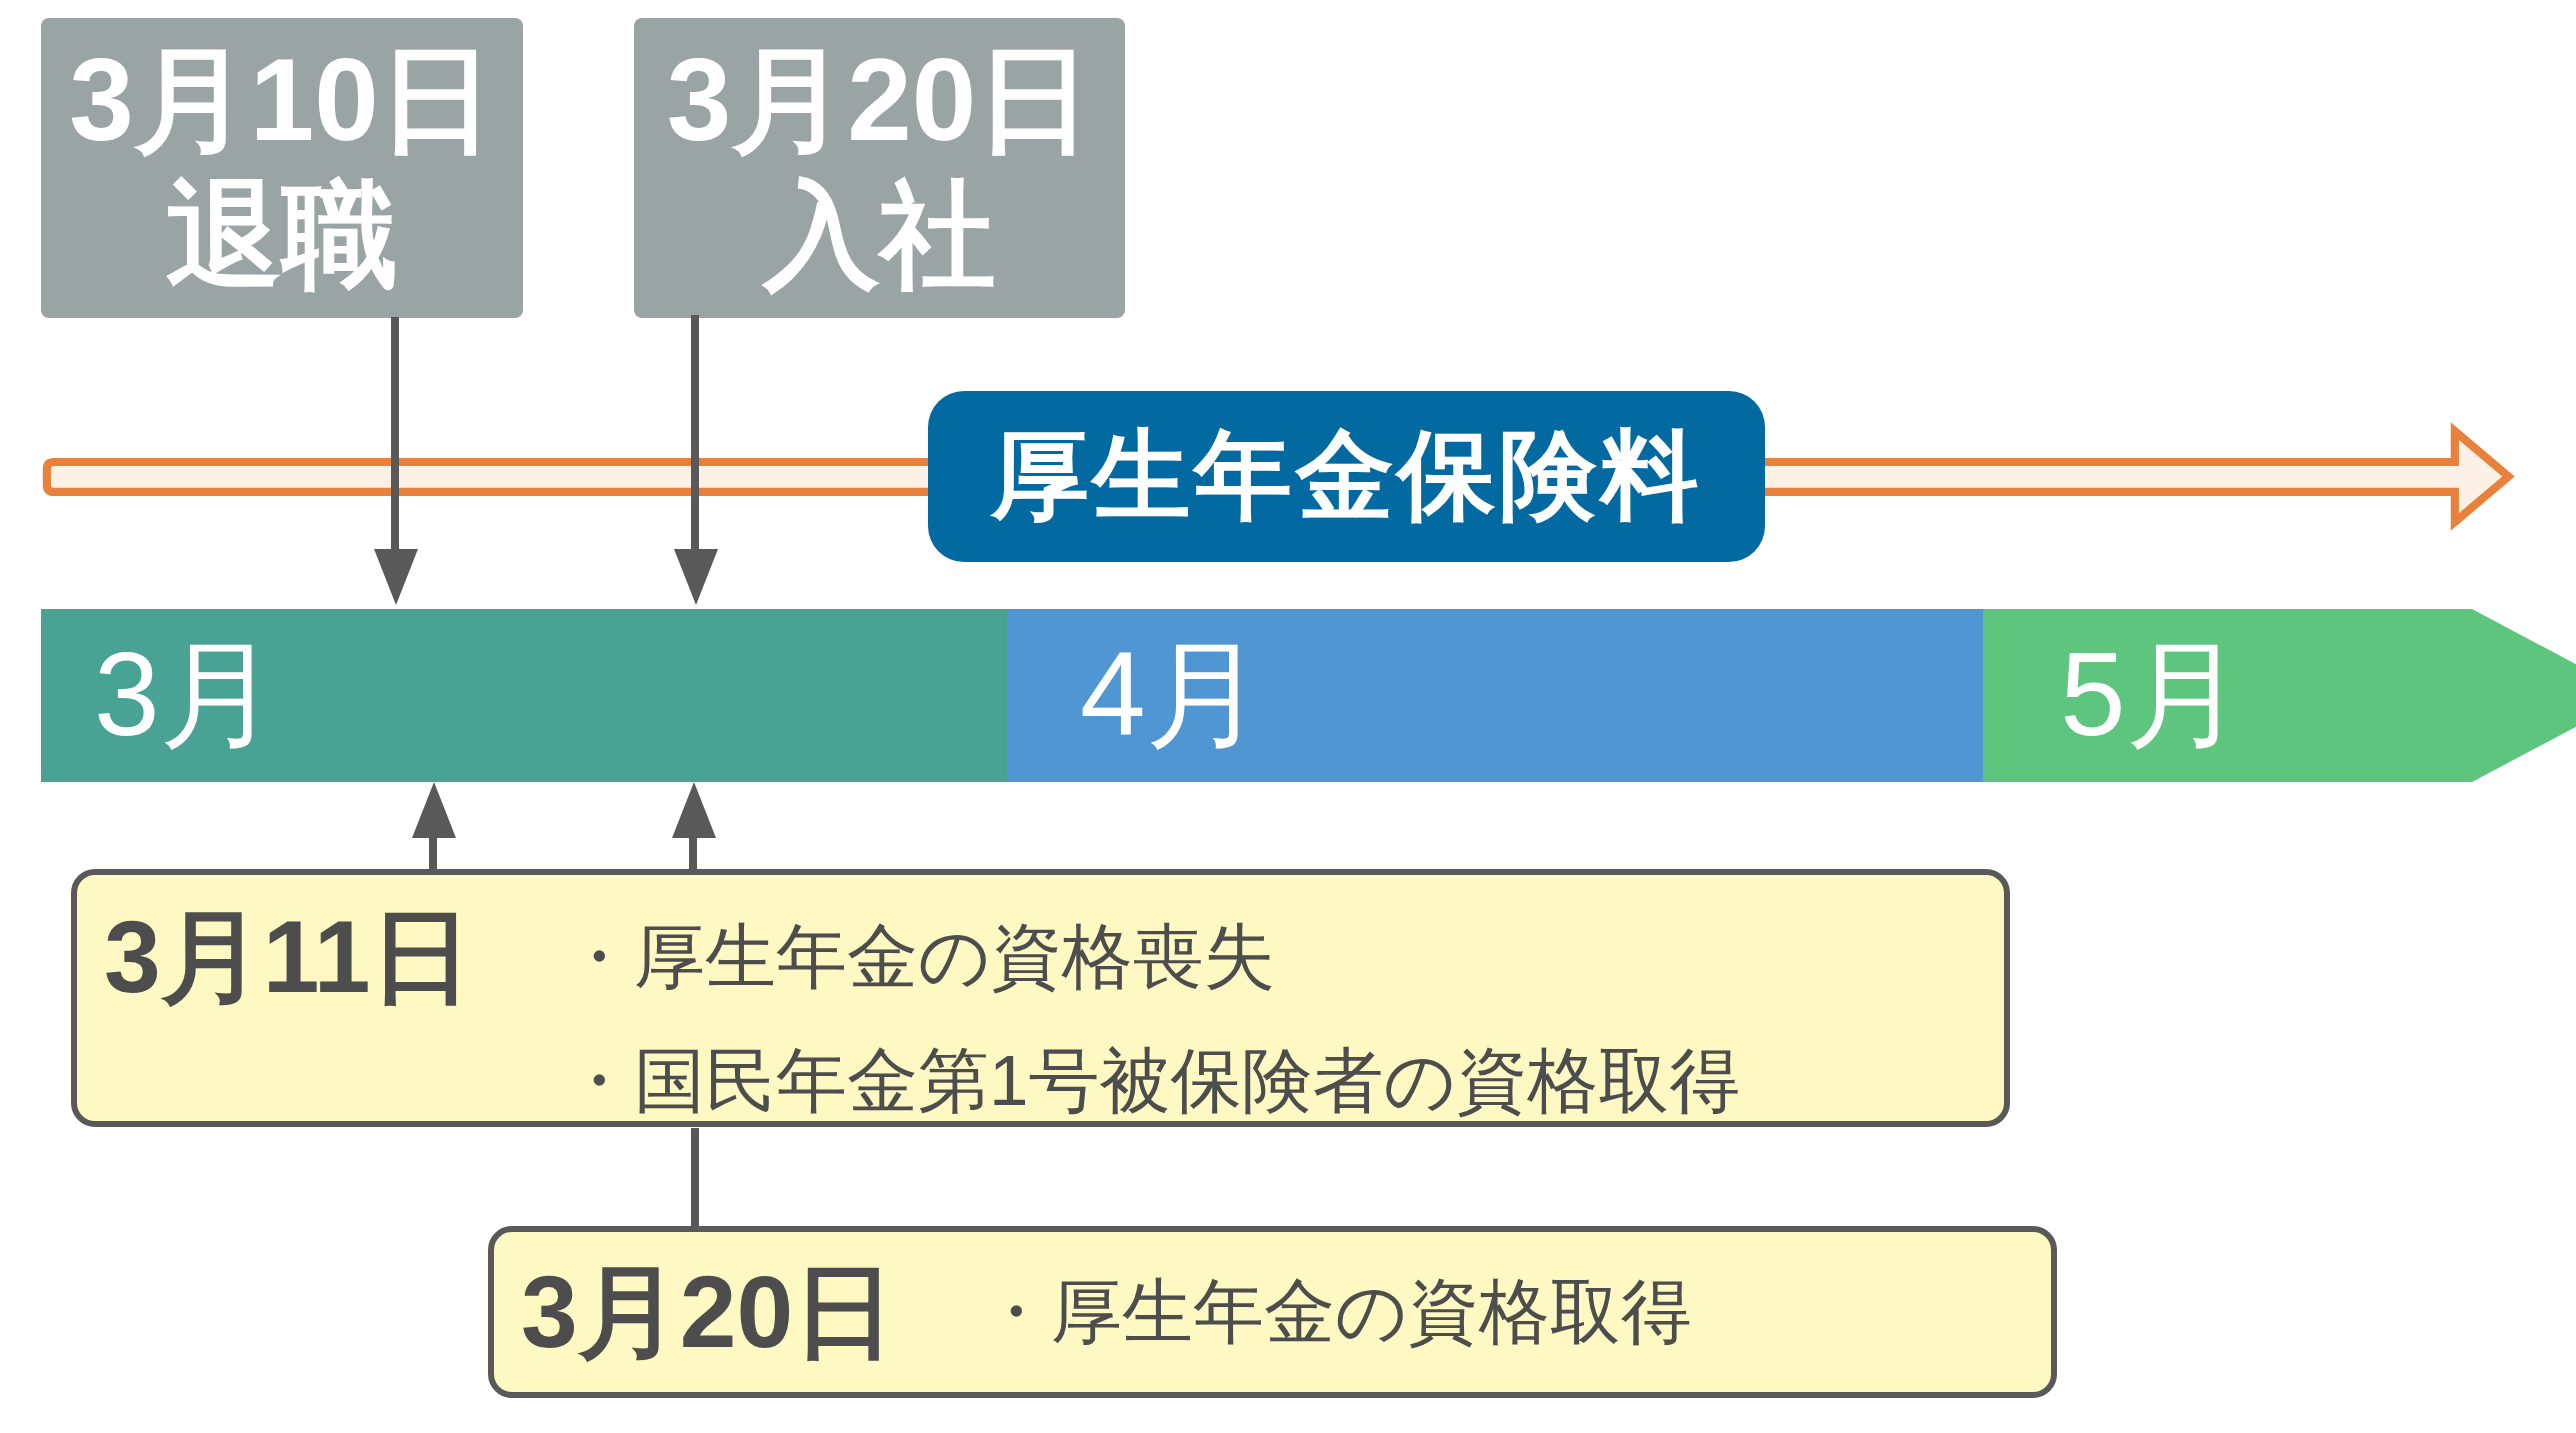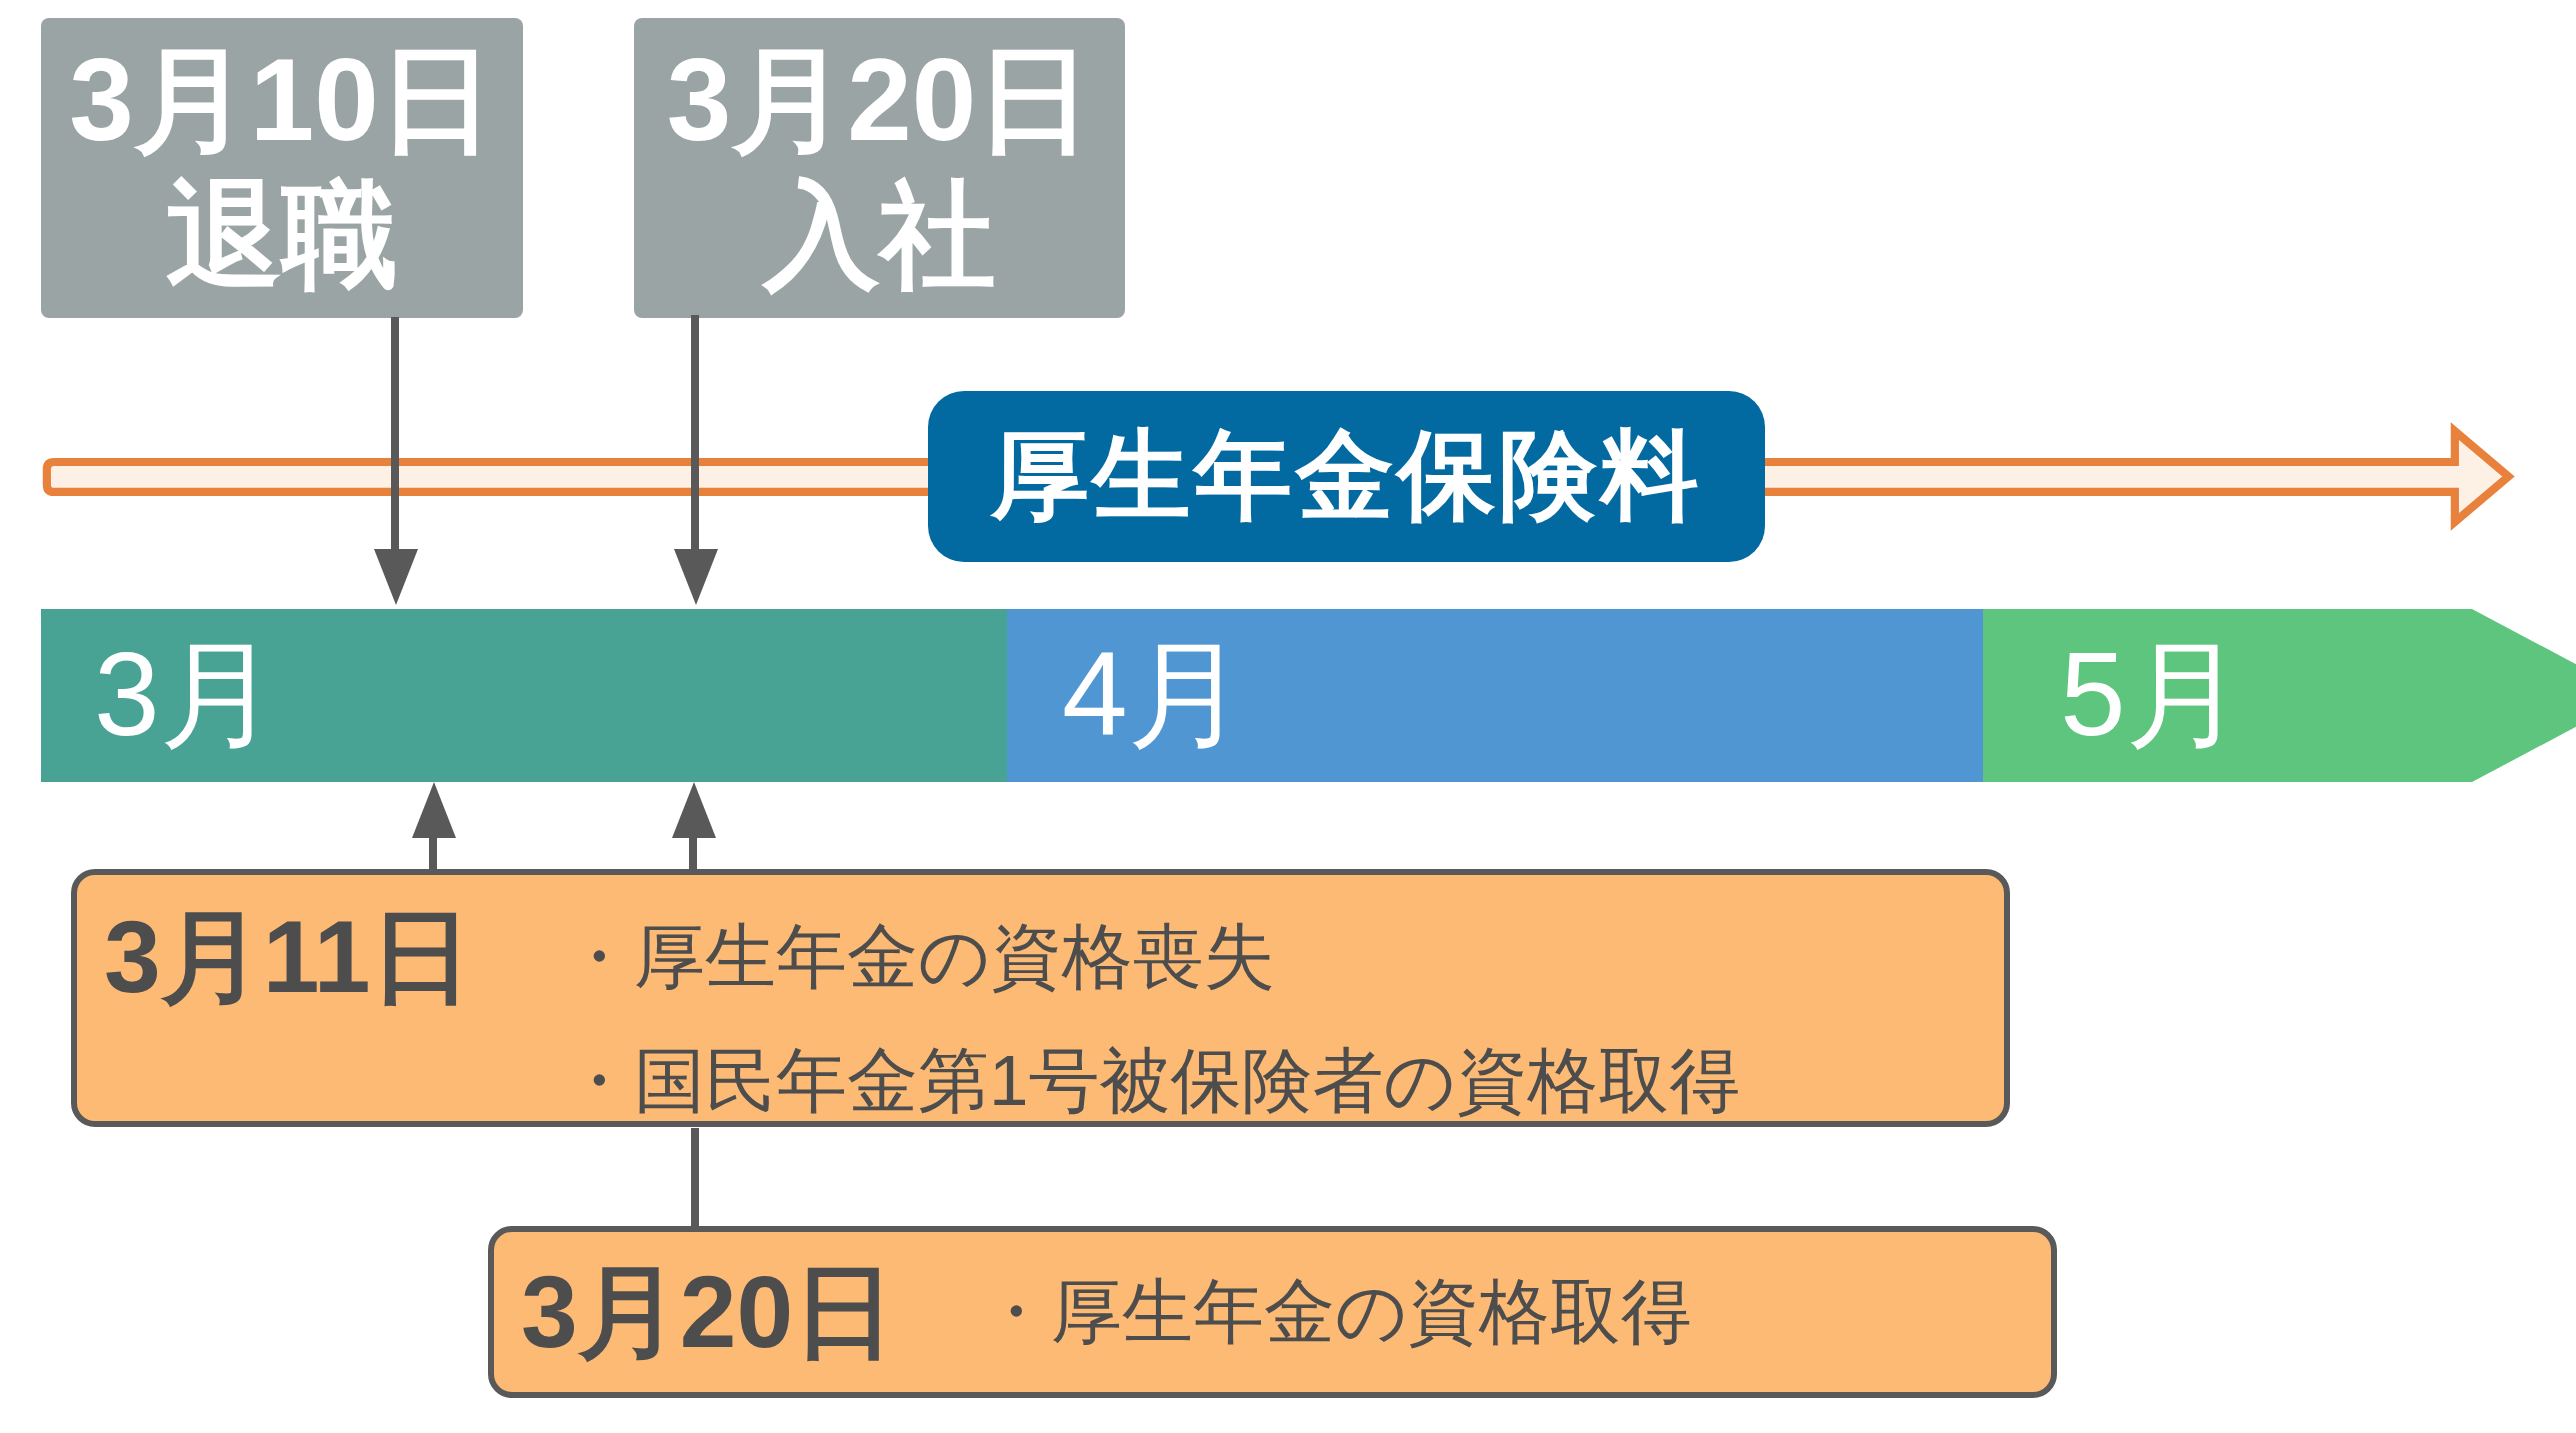--- a/index.html
+++ b/index.html
@@ -36,26 +36,26 @@
     position:absolute;left:928px;top:391px;width:837px;height:171px;background:#0369a1;
     border-radius:36px;color:#ffffff;font-weight:bold;font-size:98px;letter-spacing:3.6px;
     display:flex;align-items:center;justify-content:center;z-index:3;
   }
   
   .seg{
     position:absolute;top:609px;height:173px;display:flex;align-items:center;
     color:#ffffff;font-weight:normal;font-size:118px;z-index:1;
   }
   #seg-march{left:41px;width:966px;background:#49A394;padding-left:53px;}
-  #seg-april{left:1007px;width:976px;background:#5096D2;padding-left:55px;}
+  #seg-april{left:1007px;width:976px;background:#5096D2;padding-left:73px;}
   #seg-may{left:1983px;width:575px;background:#5DC57D;padding-left:77px;
     clip-path:polygon(0 0,75% 0,100% 50%,75% 100%,0 100%);}
   
   .note-box{
-    position:absolute;background:#fdba74;border:6.4px solid #595959;border-radius:24px;
+    position:absolute;background:#fef9c3;border:6.4px solid #595959;border-radius:24px;
     color:#4D4D4D;display:flex;z-index:3;box-sizing:border-box;
   }
   #note-1{left:71px;top:869px;width:1939px;height:258px;padding:20px 27px 0 27px;}
   #note-2{left:488px;top:1226px;width:1569px;height:172px;padding:0 27px;align-items:center;}
   .note-date{width:459px;flex:0 0 auto;font-weight:bold;font-size:102px;line-height:124px;}
   .note-lines{flex:1;font-size:71px;line-height:124px;}
 </style>
 </head>
 <body>
 

